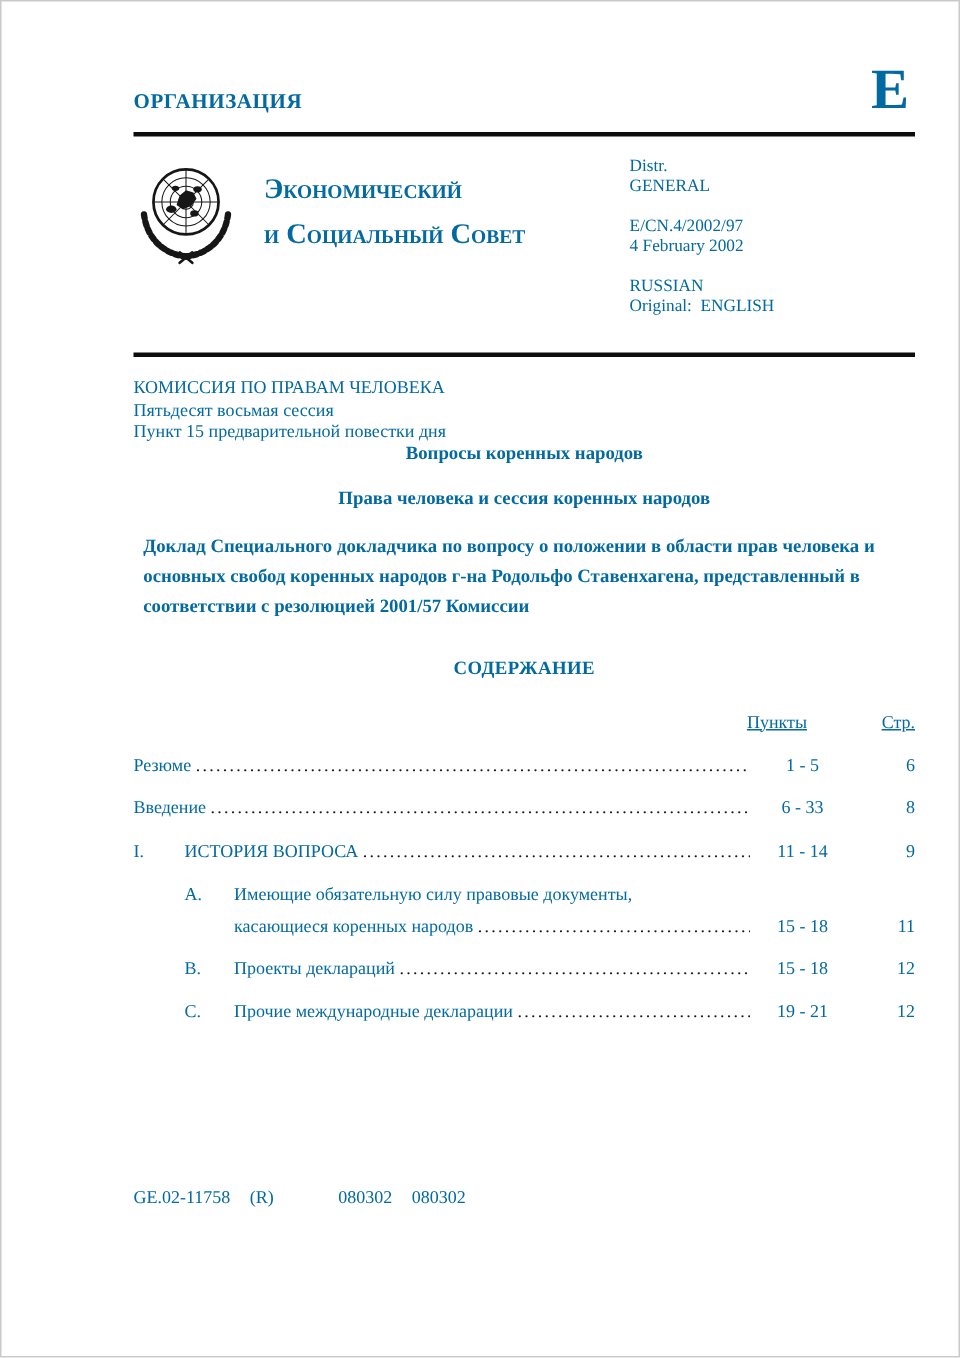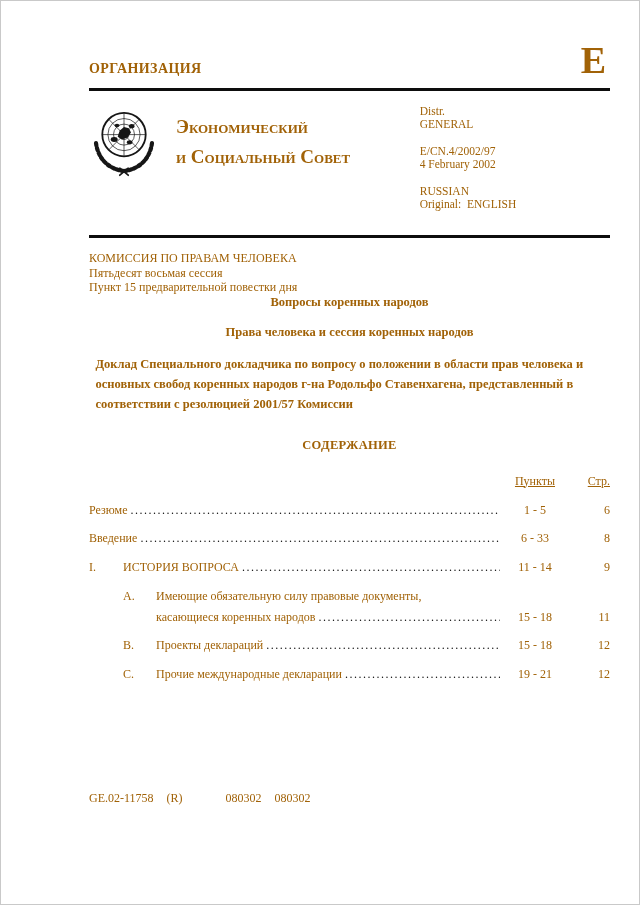--- a/index.html
+++ b/index.html
@@ -4,21 +4,21 @@
 <style>
   * { margin: 0; padding: 0; box-sizing: border-box; }
   html, body { background: #e8e8e8; }
   .sheet {
     position: relative;
     width: 640px;
     height: 905px;
     margin: 0 auto;
     background: #ffffff;
     border: 1px solid #c9c9c9;
-    color: #a16207;
+    color: #0369a1;
     font-family: "Liberation Serif", "DejaVu Serif", serif;
     overflow: hidden;
   }
   .content { margin: 0 29px 0 88px; }
 
   
   .header-top {
     display: flex;
     justify-content: space-between;
     align-items: flex-end;
@@ -73,20 +73,21 @@
   }
   .contents-heading { margin-top: 24px; text-align: center; font-size: 12.5px; font-weight: 700; letter-spacing: 0.3px; }
 
   
   .toc { font-size: 12px; }
   .toc-colhead {
     display: flex;
     justify-content: flex-end;
     margin-top: 21px;
     font-size: 12px;
+    gap: 17px;
   }
   .toc-colhead .col-pts  { width: 70px; text-align: center; text-decoration: underline; }
   .toc-colhead .col-page { width: 40px; text-align: right;  text-decoration: underline; }
 
   .toc-row { display: flex; align-items: flex-end; margin-top: 15px; line-height: 13.5px; }
   .toc-main { flex: 1; min-width: 0; }
   .toc-line { display: flex; align-items: baseline; }
   .toc-num-1 { flex: 0 0 34px; }
   .toc-num-2 { flex: 0 0 33px; }
   .ind-2 .toc-main { padding-left: 34px; }

